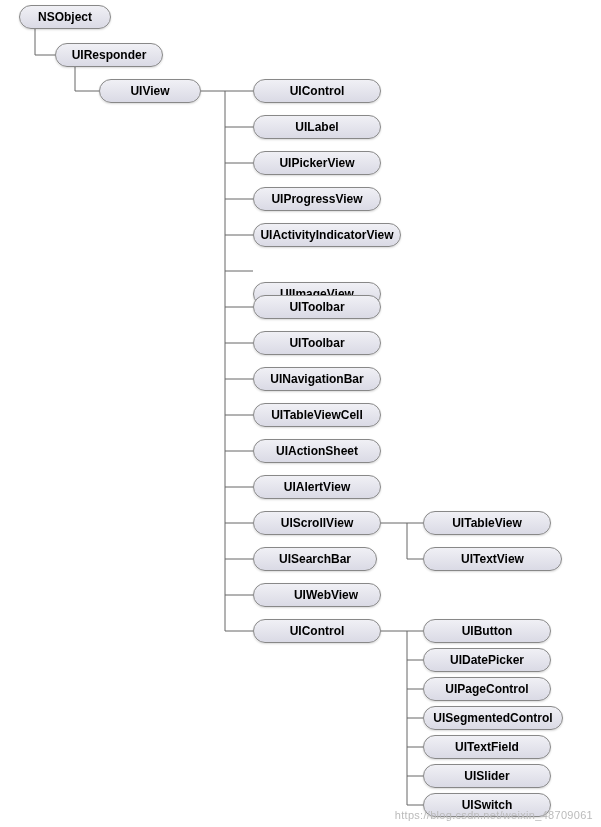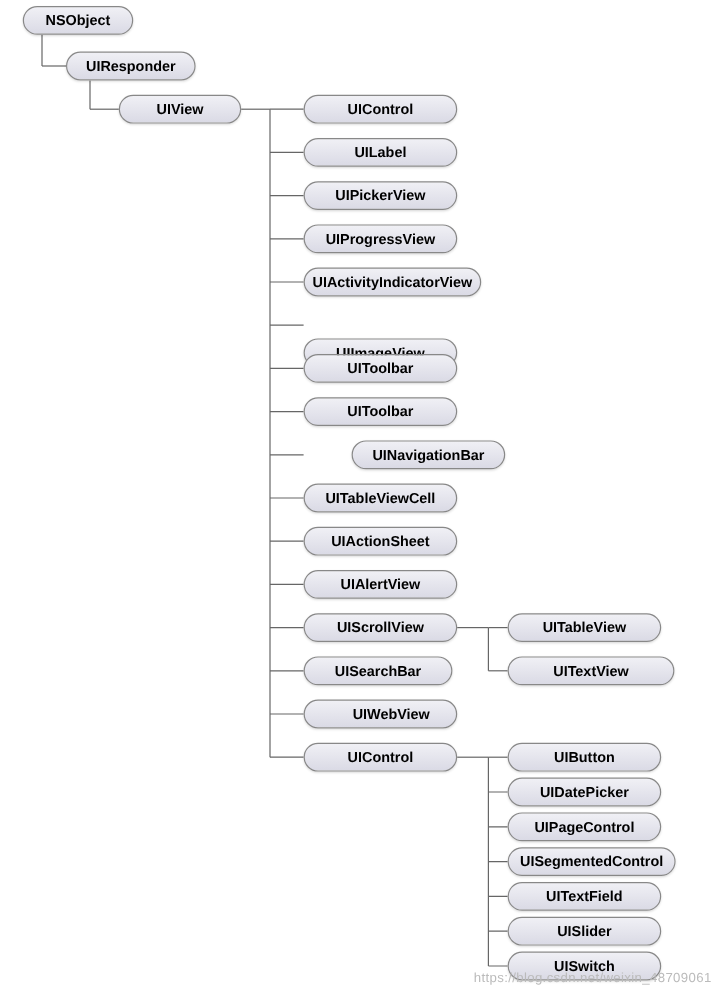--- a/index.html
+++ b/index.html
@@ -106,21 +106,21 @@
 <div class="node" style="left:99px; top:79px; width:102px;">UIView</div>
 
 <div class="node" style="left:253px; top:79px;  width:128px;">UIControl</div>
 <div class="node" style="left:253px; top:115px; width:128px;">UILabel</div>
 <div class="node" style="left:253px; top:151px; width:128px;">UIPickerView</div>
 <div class="node" style="left:253px; top:187px; width:128px;">UIProgressView</div>
 <div class="node" style="left:253px; top:223px; width:148px;">UIActivityIndicatorView</div>
 <div class="node" style="left:253px; top:259px; width:128px;margin-top:23px;">UIImageView</div>
 <div class="node" style="left:253px; top:295px; width:128px;">UIToolbar</div>
 <div class="node" style="left:253px; top:331px; width:128px;">UIToolbar</div>
-<div class="node" style="left:253px; top:367px; width:128px;margin-left:40px;">UINavigationBar</div>
+<div class="node" style="left:253px; top:367px; width:128px;">UINavigationBar</div>
 <div class="node" style="left:253px; top:403px; width:128px;">UITableViewCell</div>
 <div class="node" style="left:253px; top:439px; width:128px;">UIActionSheet</div>
 <div class="node" style="left:253px; top:475px; width:128px;">UIAlertView</div>
 <div class="node" style="left:253px; top:511px; width:128px;">UIScrollView</div>
 <div class="node" style="left:253px; top:547px; width:124px;">UISearchBar</div>
 <div class="node" style="left:253px; top:583px; width:128px;padding-left:18px;">UIWebView</div>
 <div class="node" style="left:253px; top:619px; width:128px;">UIControl</div>
 
 <div class="node" style="left:423px; top:511px; width:128px;">UITableView</div>
 <div class="node" style="left:423px; top:547px; width:139px;text-align:right;">UITextView</div>

